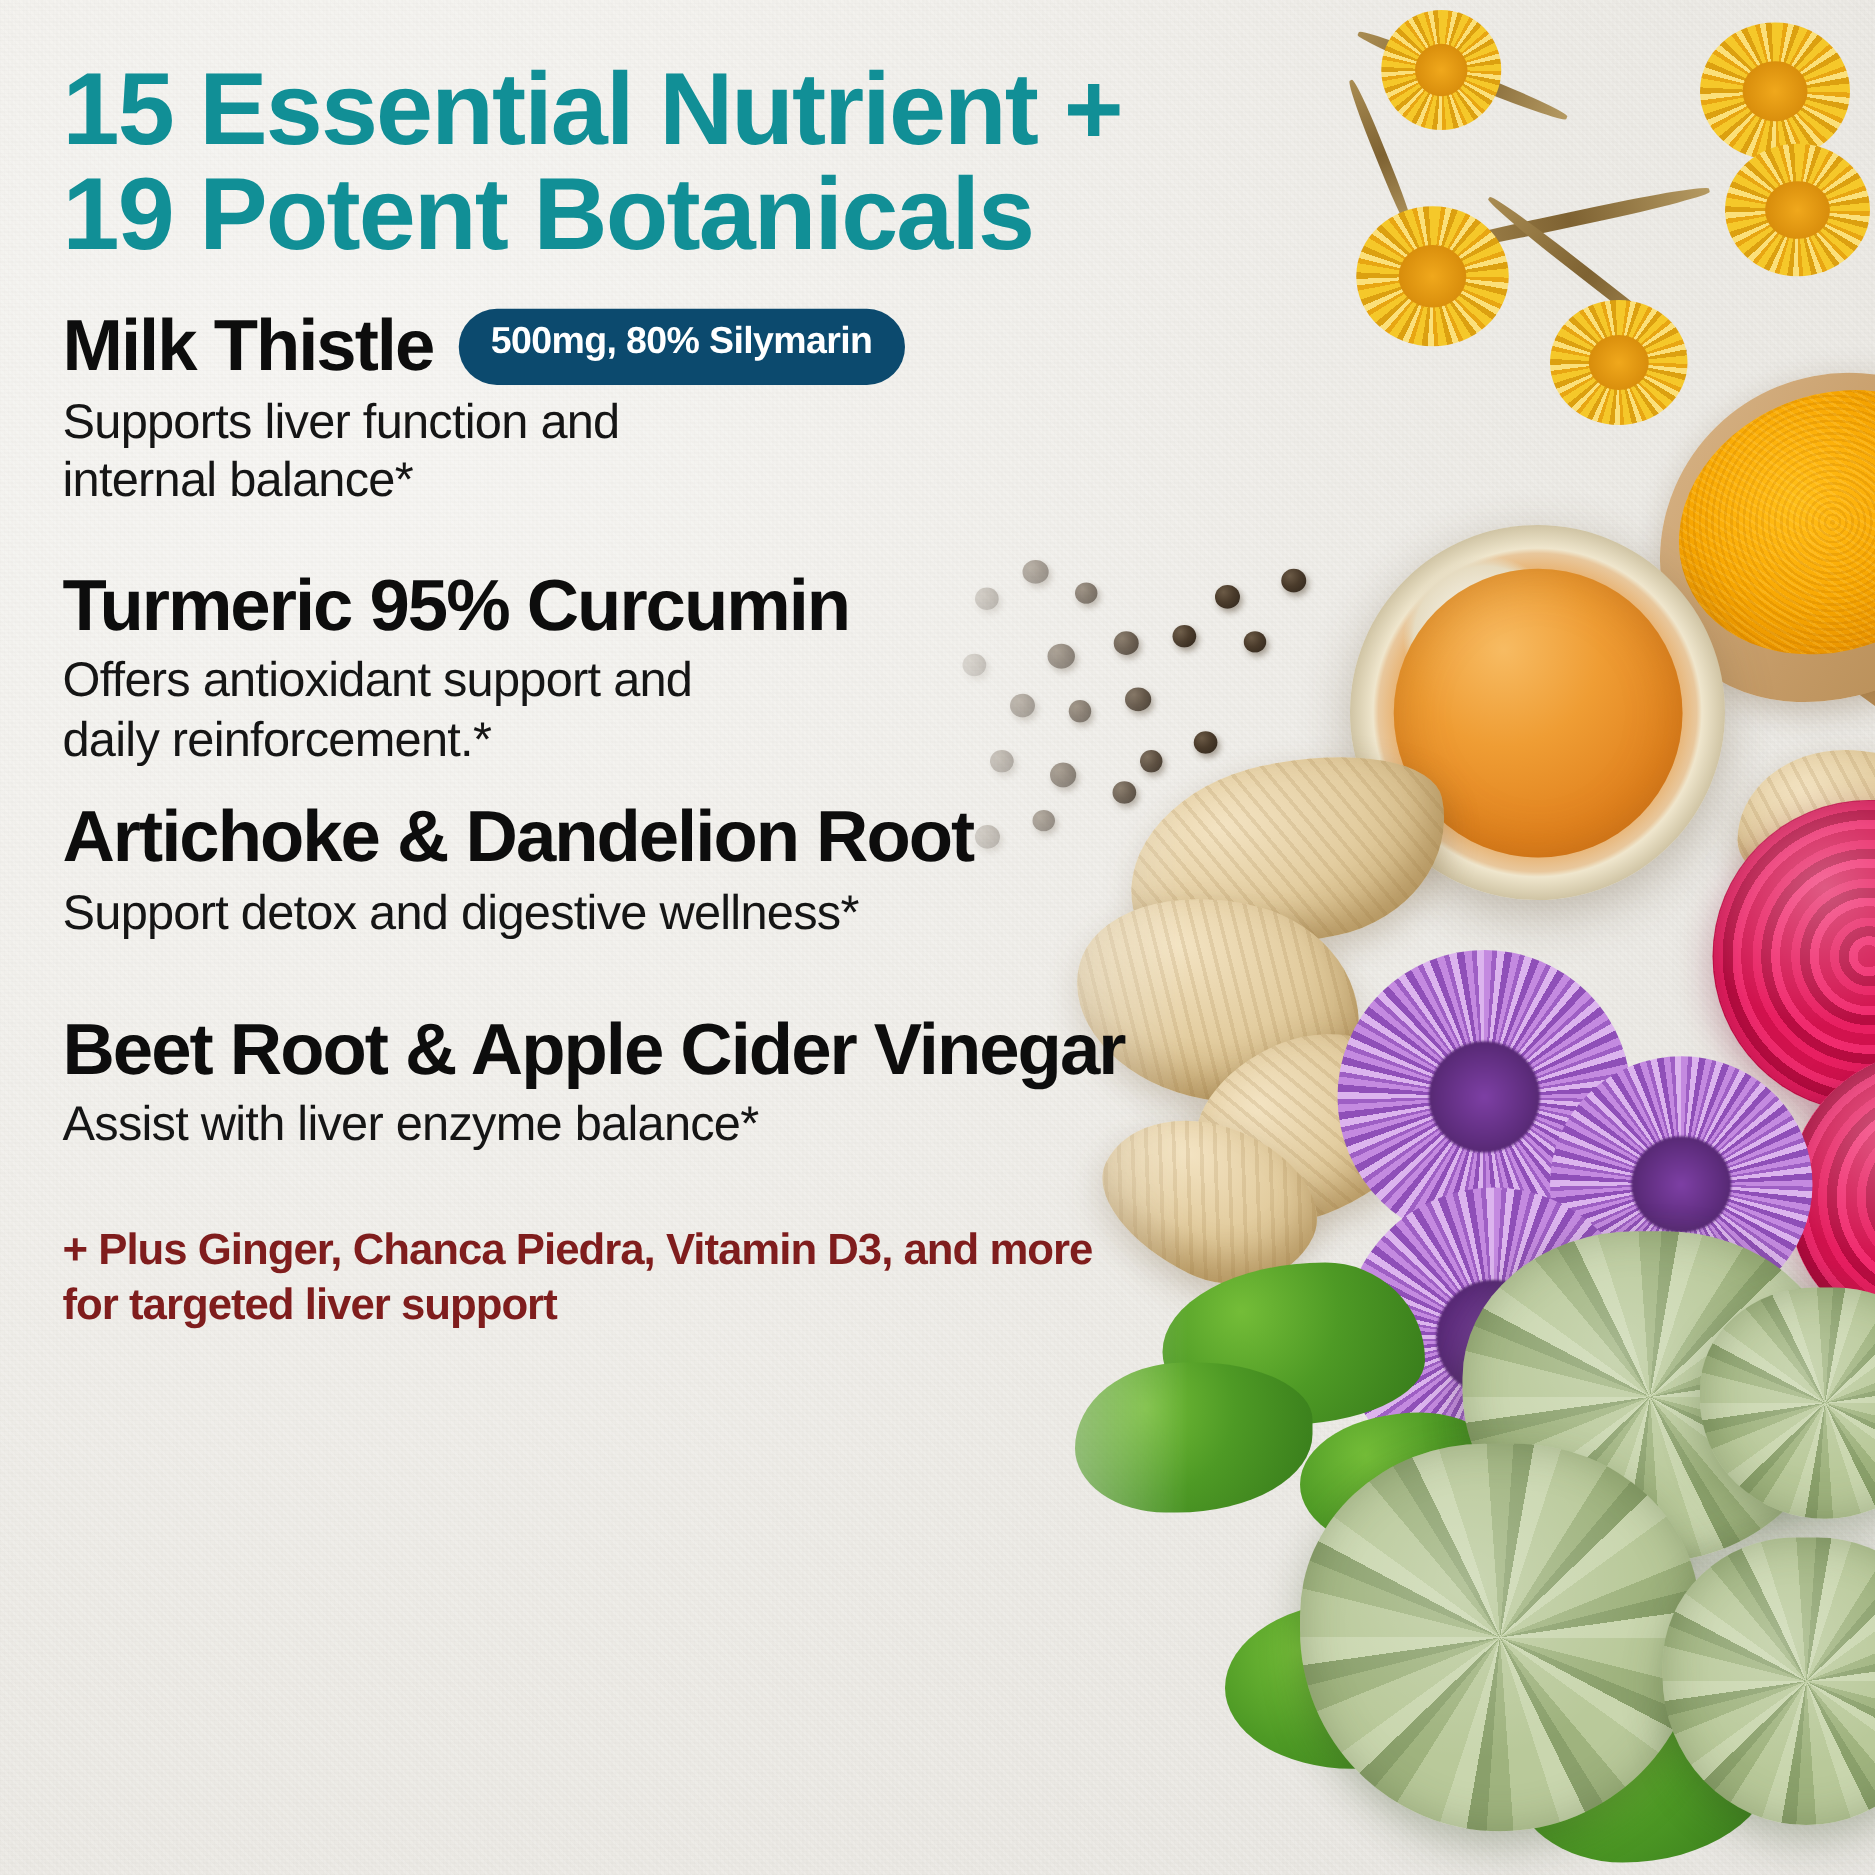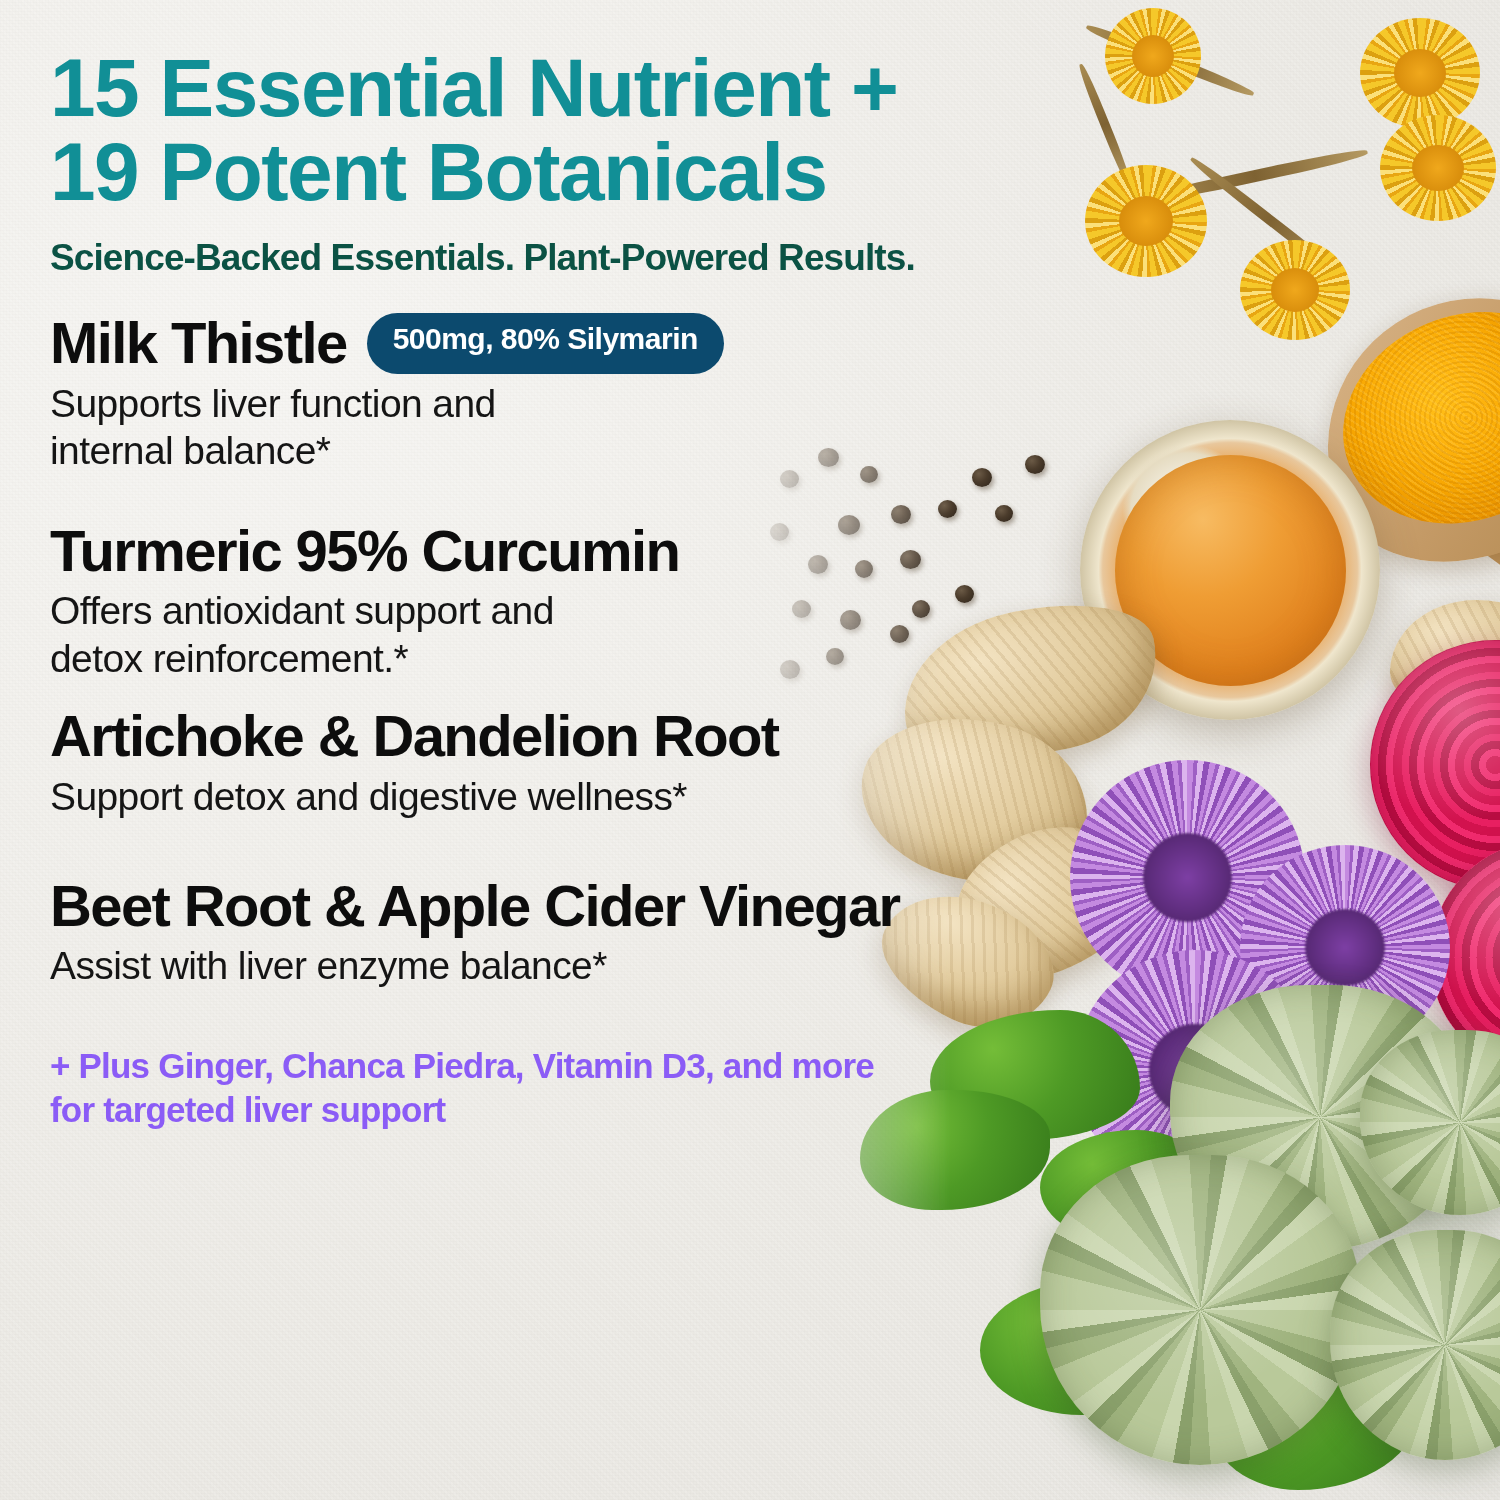--- a/index.html
+++ b/index.html
@@ -217,21 +217,21 @@
     color:#151515;
     font-size:39px;
     line-height:1.22;
     letter-spacing:-.6px;
     margin-top:6px;
     white-space:pre-line;
   }
 
   .footnote{
     margin-top:54px;
-    color:#8b5cf6;
+    color:#7f1d1d;
     font-size:35px;
     font-weight:bold;
     line-height:1.26;
     letter-spacing:-.8px;
     white-space:pre-line;
   }
 
   .s-milk{ margin-top:34px; }
   .s-turmeric{ margin-top:46px; }
   .s-choline{ margin-top:46px; }
@@ -342,37 +342,36 @@
   </div>
 </div>
 
 <div class="content">
 
   <div class="headline">
     <span>15 Essential Nutrient +</span>
     <span class="l2">19 Potent Botanicals</span>
   </div>
 
-  <div class="subhead">Science-Backed Essentials. Plant-Powered Results.</div>
 
   <div class="section s-milk">
     <div class="sec-head">
       <span>Milk Thistle</span>
       <span class="badge">500mg, 80% Silymarin</span>
     </div>
     <div class="sec-body">Supports liver function and
 internal balance*</div>
   </div>
 
   <div class="section s-turmeric">
     <div class="sec-head">
       <span>Turmeric 95% Curcumin</span>
     </div>
     <div class="sec-body">Offers antioxidant support and
-detox reinforcement.*</div>
+daily reinforcement.*</div>
   </div>
 
 
   <div class="section s-artichoke">
     <div class="sec-head">
       <span>Artichoke &amp; Dandelion Root</span>
     </div>
     <div class="sec-body">Support detox and digestive wellness*</div>
   </div>
 

